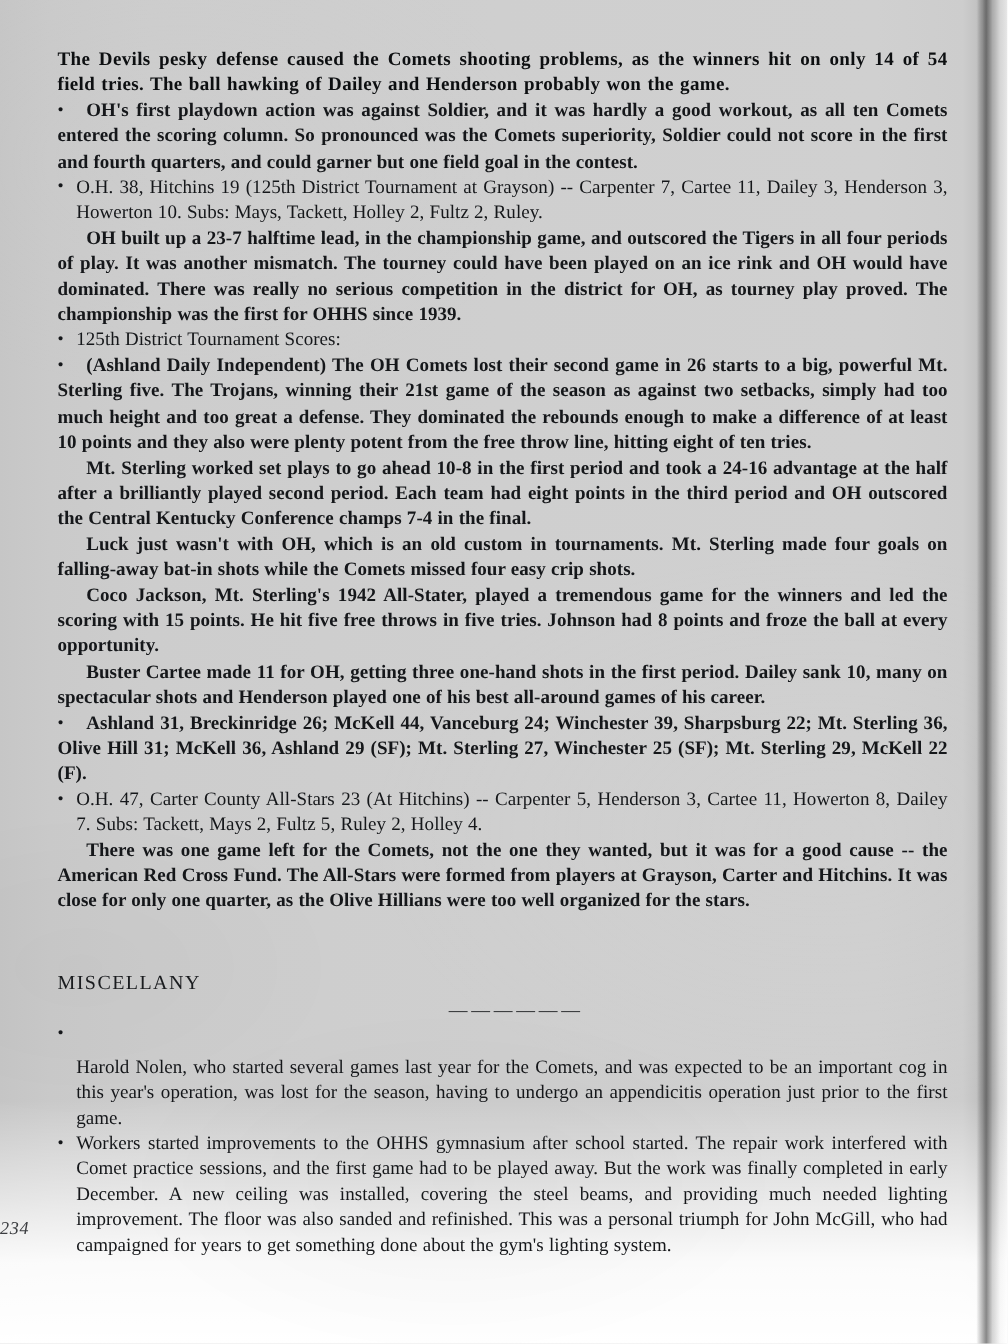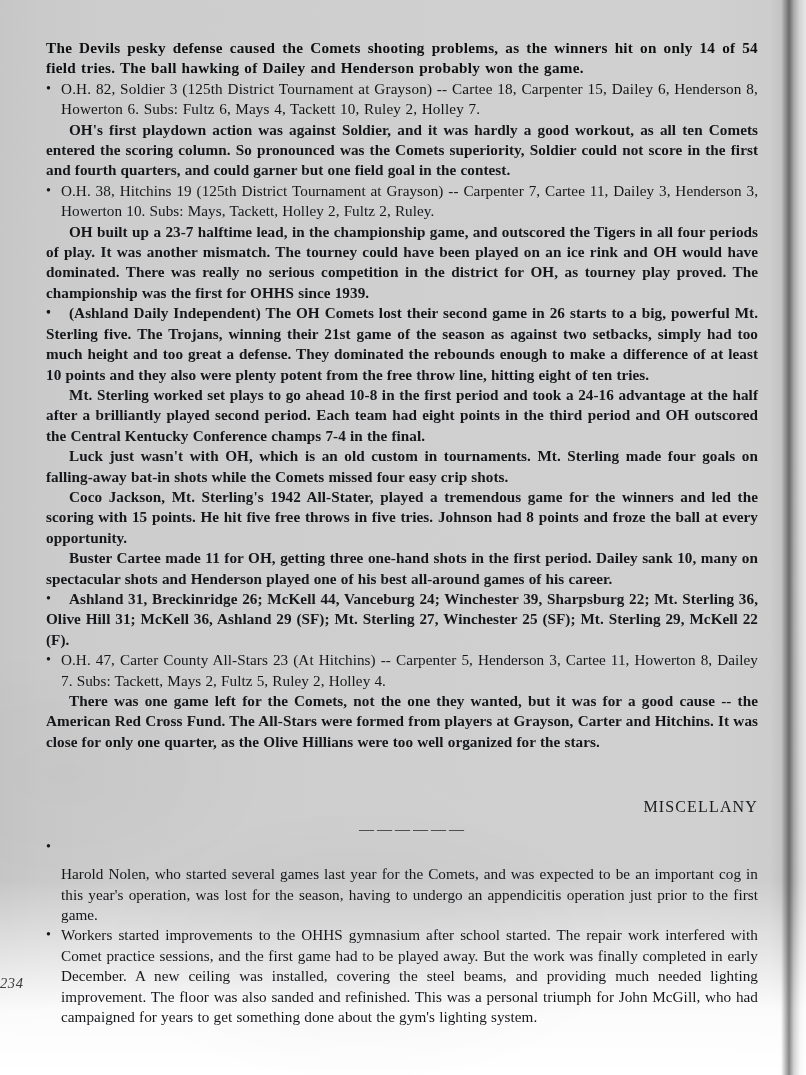--- a/index.html
+++ b/index.html
@@ -118,21 +118,21 @@
     font-weight: 500;
     letter-spacing: 0.16px;
     word-spacing: 0.5px;
     color: #111315;
   }
 
   
   .section-head {
     margin: 0;
     padding-top: 46px;
-    text-align: right;
+    text-align: left;
     font-size: 16px;
     letter-spacing: 1.15px;
     color: #1a1c1f;
     font-weight: 400;
   }
   .section-rule {
     margin: 5px auto 0 auto;
     width: 86px;
     text-align: center;
     font-size: 15px;
@@ -159,29 +159,29 @@
 <body>
 
 <div id="scan">
 
   <div class="page-edge"></div>
 
   <div class="column">
 
     <p class="flush heavy">The Devils pesky defense caused the Comets shooting problems, as the winners hit on only 14 of 54 field tries.  The ball hawking of Dailey and Henderson probably won the game.</p>
 
-    <p class="bullet heavy-mid"><span class="bullet-dot">•</span><span>O.H. 82, Soldier 3 (125th District Tournament at Grayson) -- Cartee 18, Carpenter 15, Dailey 6, Henderson 8, Howerton 6.  Subs: Fultz 6, Mays 4, Tackett 10, Ruley 2, Holley 7.</span></p>
+    <p class="bullet heavy-mid"><span class="bullet-dot">•</span></p>
 
     <p class="indent">OH's first playdown action was against Soldier, and it was hardly a good workout, as all ten Comets entered the scoring column.  So pronounced was the Comets superiority, Soldier could not score in the first and fourth quarters, and could garner but one field goal in the contest.</p>
 
     <p class="bullet"><span class="bullet-dot">•</span><span>O.H. 38, Hitchins 19 (125th District Tournament at Grayson) -- Carpenter 7, Cartee 11, Dailey 3, Henderson 3, Howerton 10.  Subs: Mays, Tackett, Holley 2, Fultz 2, Ruley.</span></p>
 
     <p class="indent">OH built up a 23-7 halftime lead, in the championship game, and outscored the Tigers in all four periods of play.  It was another mismatch.  The tourney could have been played on an ice rink and OH would have dominated.  There was really no serious competition in the district for OH, as tourney play proved.  The championship was the first for OHHS since 1939.</p>
 
-    <p class="bullet"><span class="bullet-dot">•</span></p>
+    <p class="bullet"><span class="bullet-dot">•</span><span>125th District Tournament Scores:</span></p>
 
 
     <p class="bullet"><span class="bullet-dot">•</span></p>
 
     <p class="indent">(Ashland Daily Independent)  The OH Comets lost their second game in 26 starts to a big, powerful Mt. Sterling five.  The Trojans, winning their 21st game of the season as against two setbacks, simply had too much height and too great a defense.  They dominated the rebounds enough to make a difference of at least 10 points and they also were plenty potent from the free throw line, hitting eight of ten tries.</p>
 
     <p class="indent">Mt. Sterling worked set plays to go ahead 10-8 in the first period and took a 24-16 advantage at the half after a brilliantly played second period.  Each team had eight points in the third period and OH outscored the Central Kentucky Conference champs 7-4 in the final.</p>
 
     <p class="indent">Luck just wasn't with OH, which is an old custom in tournaments.  Mt. Sterling made four goals on falling-away bat-in shots while the Comets missed four easy crip shots.</p>
 

